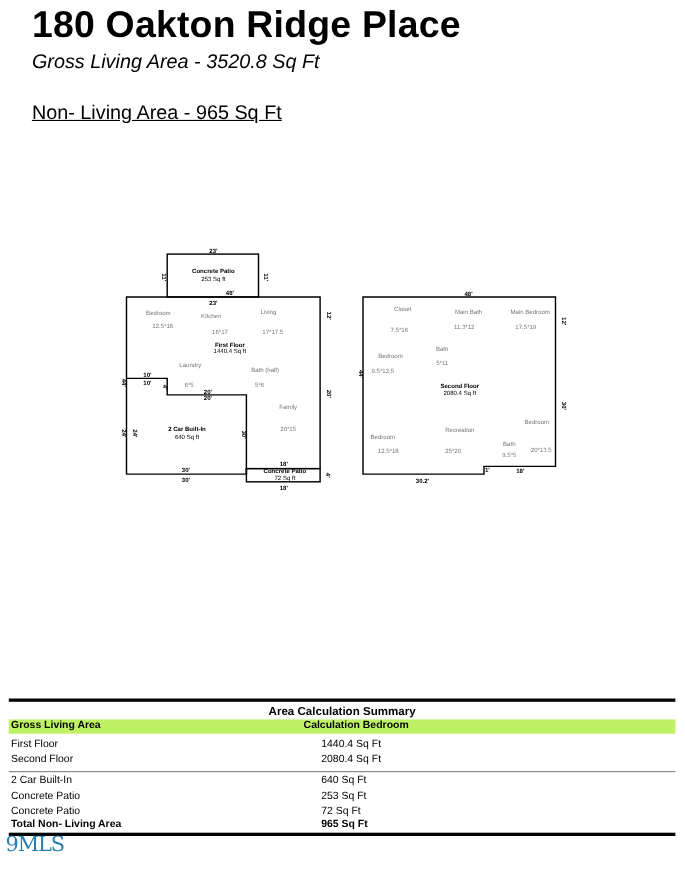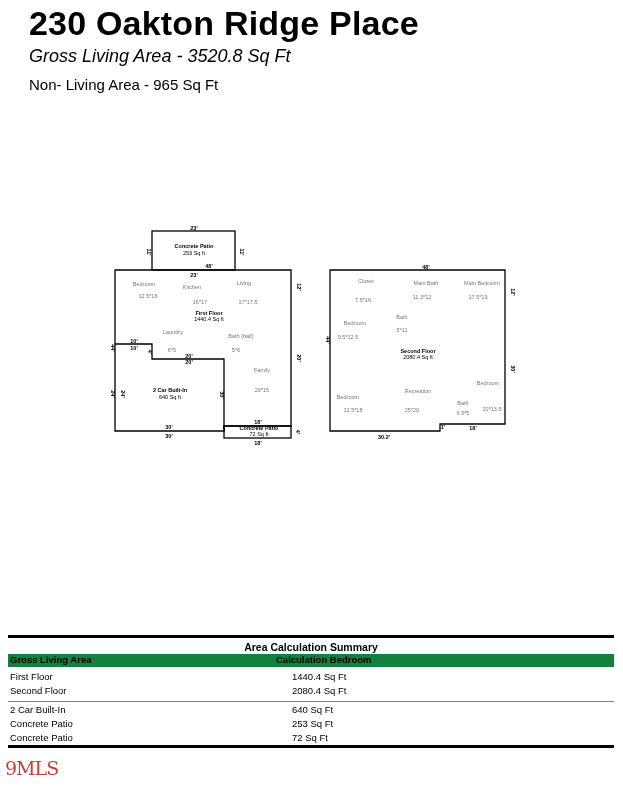--- a/index.html
+++ b/index.html
@@ -1,36 +1,36 @@
 <!DOCTYPE html>
 <html><head>
 <meta charset="utf-8">
 <style>
   html, body { margin:0; padding:0; background:#ffffff; }
   body { width:623px; height:802px; position:relative; overflow:hidden; font-family:"Liberation Sans", sans-serif; color:#000; }
   .title { position:absolute; left:29px; top:4px; font-size:34px; font-weight:bold; letter-spacing:0.2px; white-space:nowrap; }
   .sub1 { position:absolute; left:29px; top:46px; font-size:18px; white-space:nowrap;font-style:italic; }
-  .sub2 { position:absolute; left:29px; top:76px; font-size:15px; white-space:nowrap; }
+  .sub2 { position:absolute; left:29px; top:92px; font-size:18px; white-space:nowrap;text-decoration:underline; }
   svg.plan { position:absolute; left:0; top:0; }
   .tbl { position:absolute; left:8px; top:635px; width:606px; }
   .thick { height:3px; background:#000; }
   .tbl-title { text-align:center; font-size:10.5px; font-weight:bold; height:16px; line-height:18px; }
-  .hdr { background:#15803d; height:13px; font-size:9.5px; font-weight:bold; position:relative; }
+  .hdr { background:#bef264; height:13px; font-size:9.5px; font-weight:bold; position:relative; }
   .row { height:14px; font-size:9.5px; position:relative; }
   .c1 { position:absolute; left:2px; top:1px; white-space:nowrap; }
   .c2 { position:absolute; left:284px; top:1px; white-space:nowrap; }
   .c2h { position:absolute; left:268px; top:0px; white-space:nowrap; }
   .bold { font-weight:bold; }
   .thin { height:1px; background:#808080; }
-  .wm { position:absolute; left:5px; top:757px; font-family:"DejaVu Serif", serif; font-size:19px; color:#b91c1c; letter-spacing:-1px; opacity:0.85; }
+  .wm { position:absolute; left:5px; top:757px; font-family:"DejaVu Serif", serif; font-size:19px; color:#0369a1; letter-spacing:-1px; opacity:0.85; }
 </style>
 </head>
 <body>
 
-<div class="title">230 Oakton Ridge Place</div>
+<div class="title">180 Oakton Ridge Place</div>
 <div class="sub1">Gross Living Area - 3520.8 Sq Ft</div>
 <div class="sub2">Non- Living Area - 965 Sq Ft</div>
 
 <svg class="plan" width="623" height="630" xmlns="http://www.w3.org/2000/svg" font-family="Liberation Sans, sans-serif">
   <g fill="none" stroke="#000" stroke-width="1.3">
 
     <rect x="152" y="231" width="83" height="39"></rect>
 
     <path d="M115,270 L291,270 L291,426 L224,426 L224,431 L115,431 Z"></path>
 
@@ -137,16 +137,20 @@
     <span class="c2">640 Sq Ft</span>
   </div>
   <div class="row">
     <span class="c1">Concrete Patio</span>
     <span class="c2">253 Sq Ft</span>
   </div>
   <div class="row">
     <span class="c1">Concrete Patio</span>
     <span class="c2">72 Sq Ft</span>
   </div>
+  <div class="row bold" style="height:12px">
+    <span class="c1" style="top:-1px">Total Non- Living Area</span>
+    <span class="c2" style="top:-1px">965 Sq Ft</span>
+  </div>
   <div class="thick"></div>
 </div>
 
 <div class="wm">9MLS</div>
 
 </body></html>

